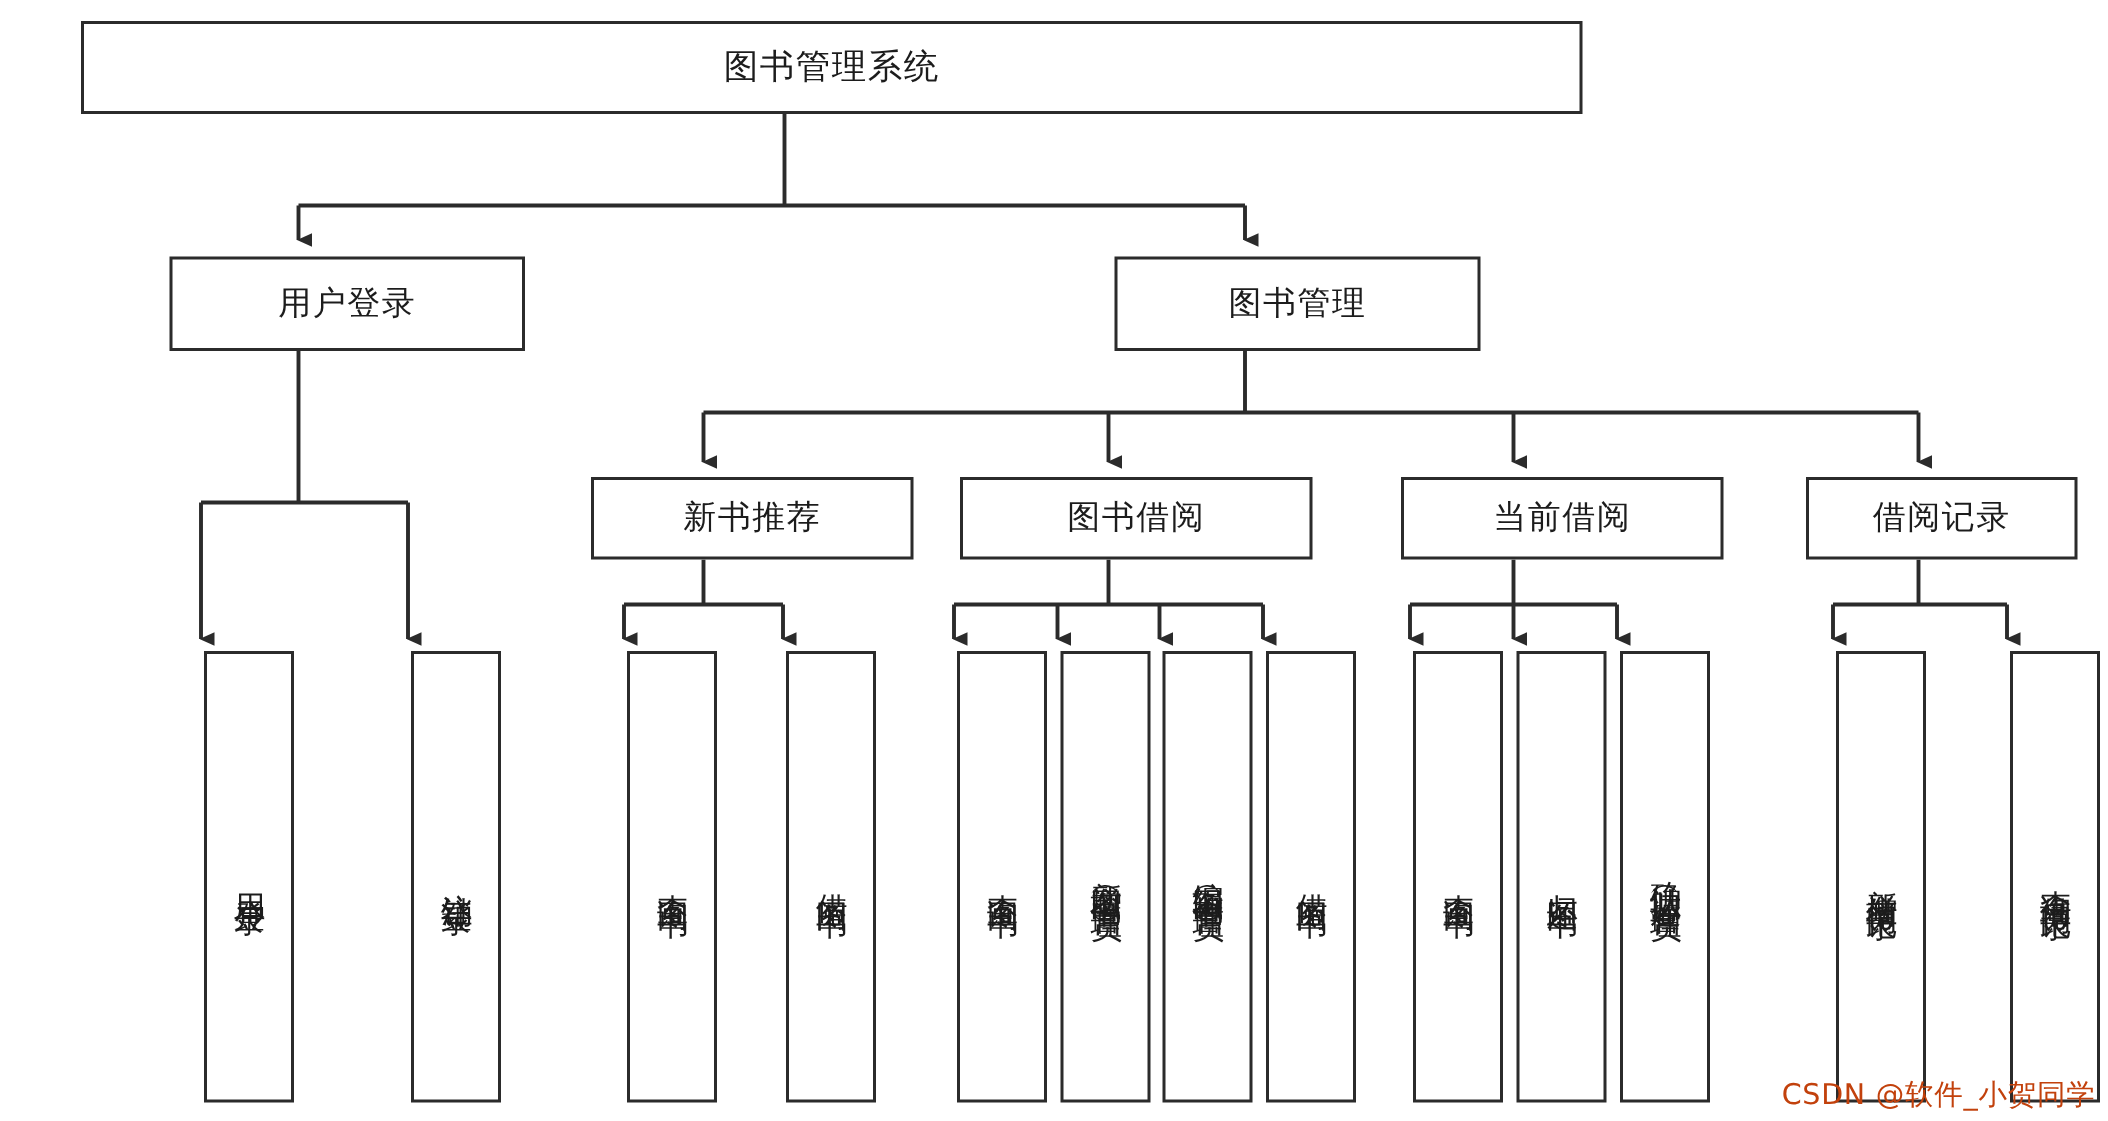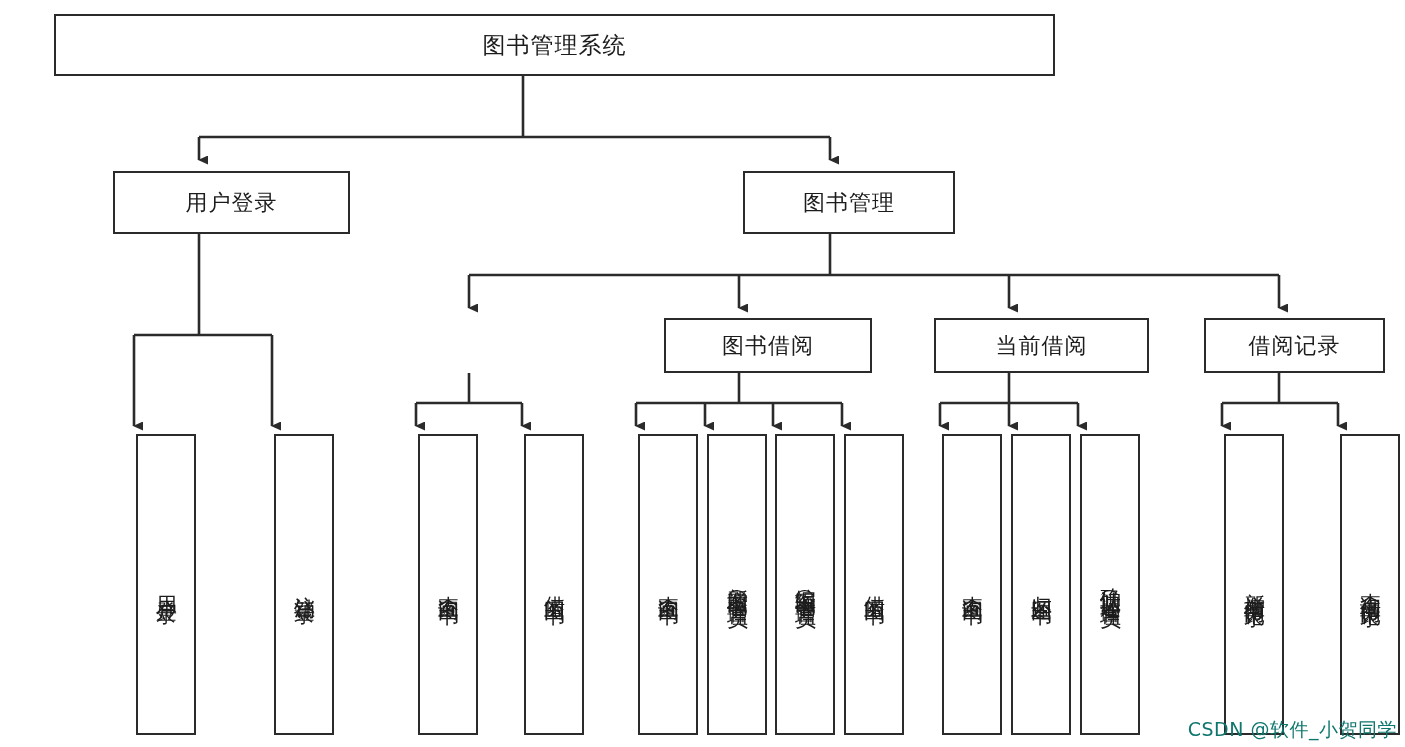--- a/index.html
+++ b/index.html
@@ -56,21 +56,21 @@
     line-height:1.28;
     letter-spacing:3px;
     white-space:nowrap;
     max-height:100%;
   }
   .watermark{
     position:absolute;
     right:8px;
     bottom:4px;
     font-size:19px;
-    color:#0f766e;
+    color:#c2410c;
     letter-spacing:0.5px;
     z-index:5;
     white-space:nowrap;
     font-family:"DejaVu Sans","Liberation Sans",sans-serif;
   }
 </style>
 </head>
 <body>
 
 <div id="stage">
@@ -126,26 +126,29 @@
   </svg>
 
   <div class="node root" style="left:22px; top:14px; width:1001px; height:62px;">
     <span class="lbl">图书管理系统</span>
   </div>
 
   <div class="node level2" style="left:81px; top:171px; width:237px; height:63px;">
     <span class="lbl">用户登录</span>
   </div>
 
-  <div class="node level2" style="left:711px; top:171px; width:212px; height:63px;">
+  <div class="node level2" style="left:711px; top:171px; width:244px; height:63px;">
     <span class="lbl">图书管理</span>
   </div>
 
-
-  <div class="node level2" style="left:632px; top:318px; width:208px; height:55px;">
+  <div class="node level2" style="left:362px; top:318px; width:215px; height:55px;">
+    <span class="lbl">新书推荐</span>
+  </div>
+
+  <div class="node level2" style="left:608px; top:318px; width:235px; height:55px;">
     <span class="lbl">图书借阅</span>
   </div>
 
   <div class="node level2" style="left:902px; top:318px; width:215px; height:55px;">
     <span class="lbl">当前借阅</span>
   </div>
 
   <div class="node level2" style="left:1172px; top:318px; width:181px; height:55px;">
     <span class="lbl">借阅记录</span>
   </div>

